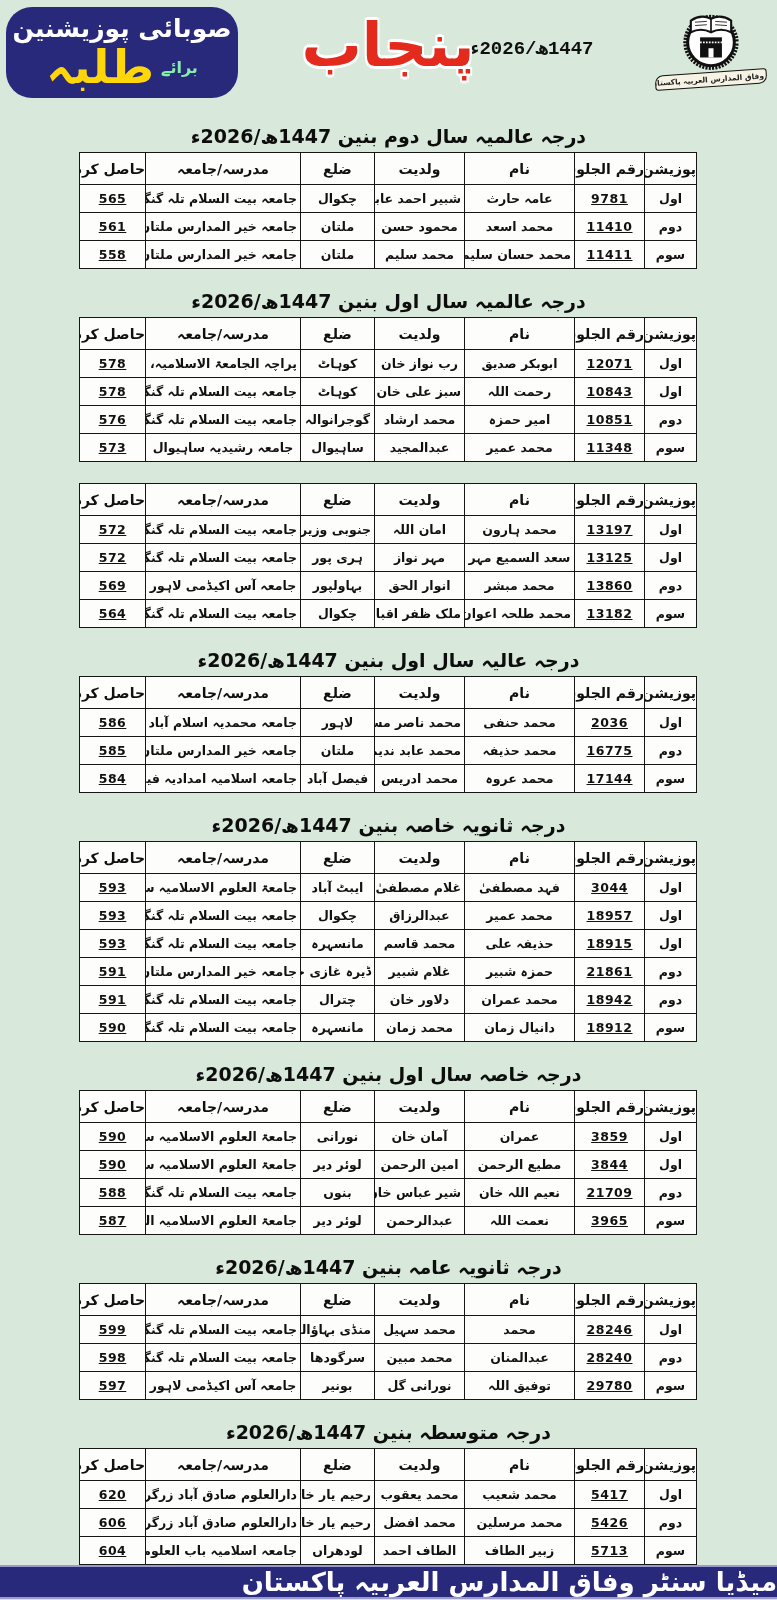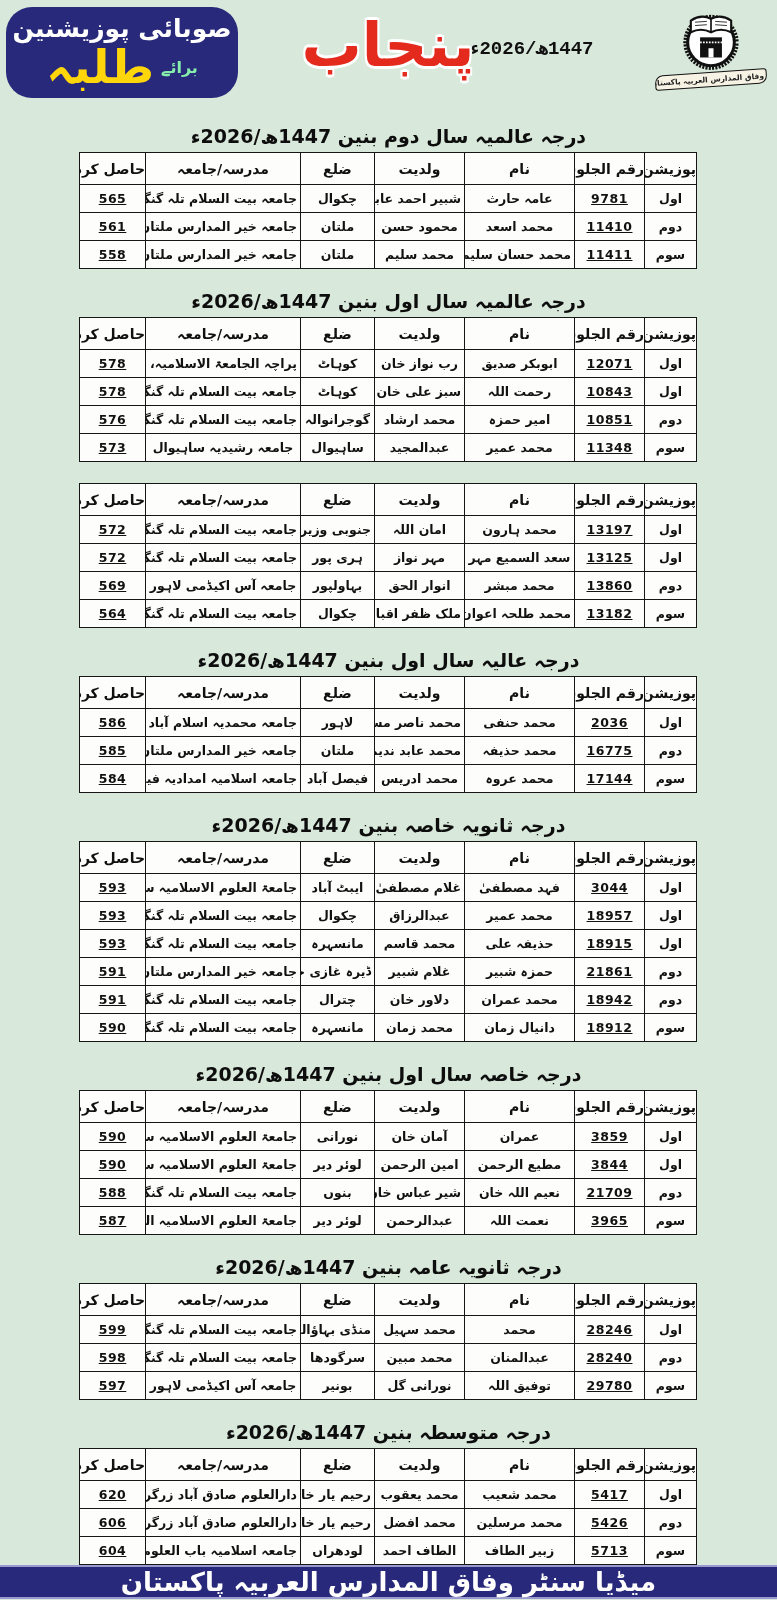--- a/index.html
+++ b/index.html
@@ -82,21 +82,21 @@
   col.col-district { width:74px; }
   col.col-madrasa  { width:155px; }
   col.col-marks    { width:66px; }
   
   .footer {
     margin-top:auto; margin-bottom:13px;
     height:55px; width:100%;
     background:#29297b;
     border-top:2px solid #9a9ad0;
     border-bottom:2px solid #9a9ad0;
-    display:flex; align-items:center; justify-content:center;
+    display:flex; align-items:center; justify-content:flex-start;
   }
   .footer-text { color:#fff; font-size:26px; font-weight:bold; direction:rtl; }
 </style>
 </head>
 <body>
 
 <header class="header">
   <div class="badge">
     <div class="badge-line1">صوبائی پوزیشنین</div>
     <div class="badge-line2">

